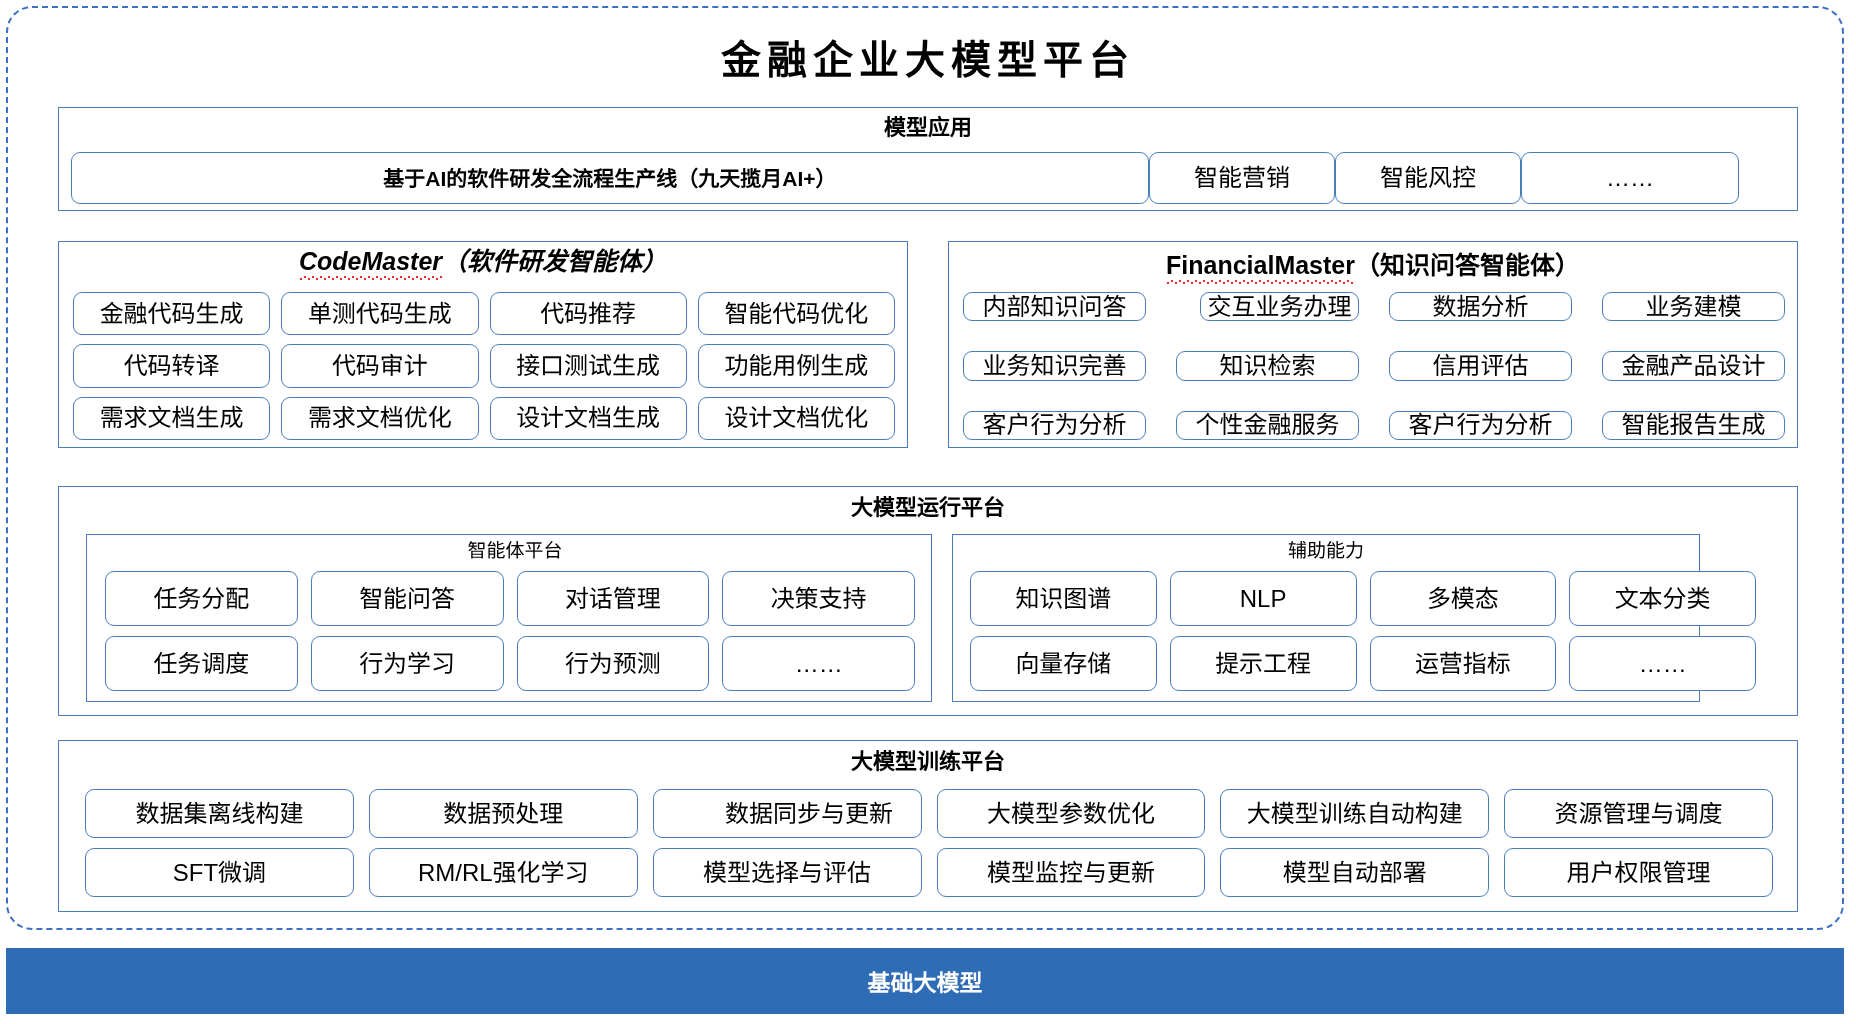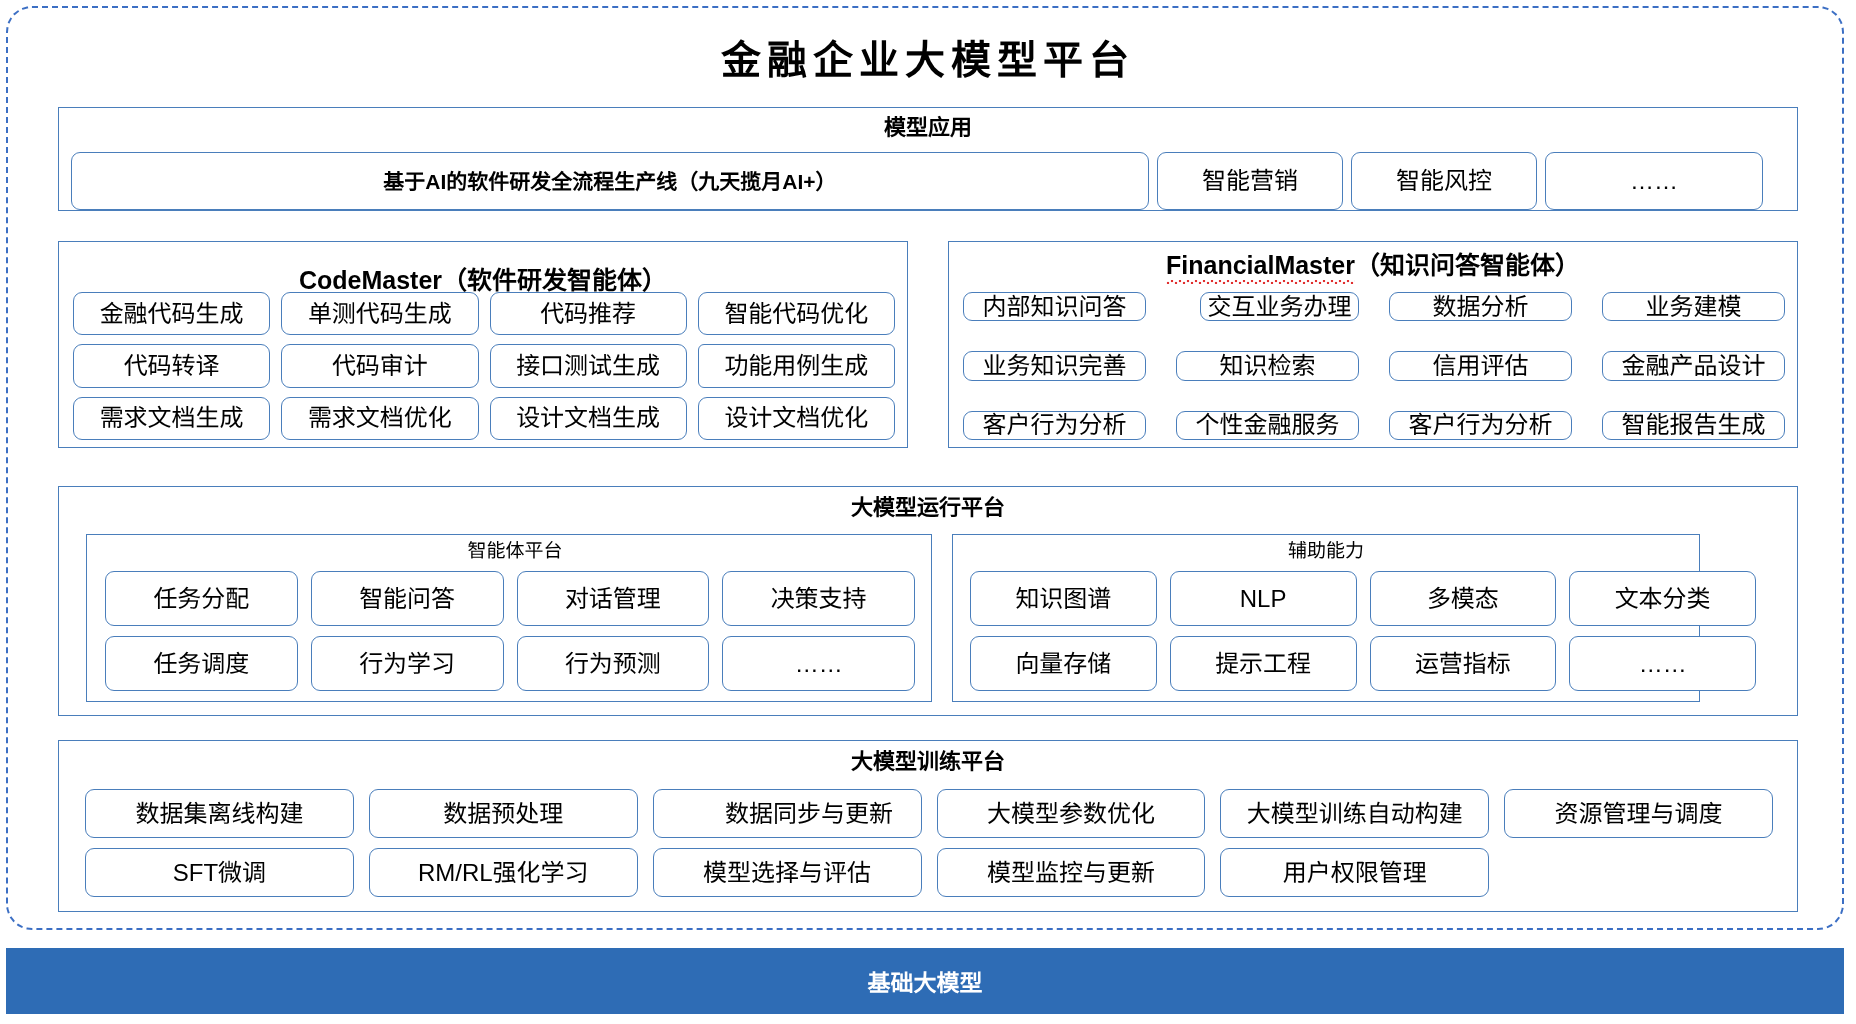--- a/index.html
+++ b/index.html
@@ -140,44 +140,44 @@
 </style>
 </head>
 <body>
 
 <div id="diagram-frame" style="border-color: rgb(60, 111, 196);"></div>
 
 <div id="page-title">金融企业大模型平台</div>
 
 <div class="layer" style="left: 58px; top: 107px; width: 1740px; height: 104px; border-color: rgb(74, 126, 187);">
   <div class="layer-title" style="margin-top:8px;">模型应用</div>
-  <div id="app-row" style="position: absolute; left: 12px; top: 44px; width: 1716px; height: 58px; display: flex; gap: 8px;">
+  <div id="app-row" style="position: absolute; left: 12px; top: 44px; width: 1716px; height: 52px; display: flex; gap: 0;">
       <div class="pill wide-hero" style="flex: 0 0 1078px; height: 100%; border-color: rgb(74, 126, 187);">基于AI的软件研发全流程生产线（九天揽月AI+）</div>
       <div class="pill" style="flex: 0 0 186px; height: 100%; border-color: rgb(74, 126, 187);">智能营销</div>
       <div class="pill" style="flex: 0 0 186px; height: 100%; border-color: rgb(74, 126, 187);">智能风控</div>
       <div class="pill" style="flex: 0 0 218px; height: 100%; border-color: rgb(74, 126, 187);">……</div>
     </div>
 </div>
 
 <div class="layer" style="left: 58px; top: 241px; width: 850px; height: 207px; border-color: rgb(74, 126, 187);">
-  <div class="agent-title" style="margin-top:24px;">
+  <div class="agent-title" style="margin-top:5px;font-style:italic;">
     <span class="spell">CodeMaster</span><span>（软件研发智能体）</span>
   </div>
   <div class="pill-grid" style="left:14px; top:50px; width:822px; height:148px;
               grid-template-columns: repeat(4, 1fr);
               grid-template-rows: repeat(3, 1fr);
               column-gap:11px; row-gap:9px;">
       <div class="pill" style="border-color: rgb(74, 126, 187);">金融代码生成</div>
       <div class="pill" style="border-color: rgb(74, 126, 187);">单测代码生成</div>
       <div class="pill" style="border-color: rgb(74, 126, 187);">代码推荐</div>
       <div class="pill" style="border-color: rgb(74, 126, 187);">智能代码优化</div>
       <div class="pill" style="border-color: rgb(74, 126, 187);">代码转译</div>
       <div class="pill" style="border-color: rgb(74, 126, 187);">代码审计</div>
       <div class="pill" style="border-color: rgb(74, 126, 187);">接口测试生成</div>
-      <div class="pill" style="border-color: rgb(74, 126, 187); border-radius: 6px;">功能用例生成</div>
+      <div class="pill" style="border-color: rgb(74, 126, 187);">功能用例生成</div>
       <div class="pill" style="border-color: rgb(74, 126, 187);">需求文档生成</div>
       <div class="pill" style="border-color: rgb(74, 126, 187);">需求文档优化</div>
       <div class="pill" style="border-color: rgb(74, 126, 187);">设计文档生成</div>
       <div class="pill" style="border-color: rgb(74, 126, 187);">设计文档优化</div>
     </div>
 </div>
 
 <div class="layer" style="left: 948px; top: 241px; width: 850px; height: 207px; border-color: rgb(74, 126, 187);">
   <div class="agent-title" style="margin-top:9px;">
     <span class="spell">FinancialMaster</span><span>（知识问答智能体）</span>
@@ -248,19 +248,20 @@
       <div class="pill" style="border-color: rgb(74, 126, 187);">数据集离线构建</div>
       <div class="pill" style="border-color: rgb(74, 126, 187);">数据预处理</div>
       <div class="pill" style="border-color: rgb(74, 126, 187); padding-left: 44px;">数据同步与更新</div>
       <div class="pill" style="border-color: rgb(74, 126, 187);">大模型参数优化</div>
       <div class="pill" style="border-color: rgb(74, 126, 187);">大模型训练自动构建</div>
       <div class="pill" style="border-color: rgb(74, 126, 187);">资源管理与调度</div>
       <div class="pill" style="border-color: rgb(74, 126, 187);">SFT微调</div>
       <div class="pill" style="border-color: rgb(74, 126, 187);">RM/RL强化学习</div>
       <div class="pill" style="border-color: rgb(74, 126, 187);">模型选择与评估</div>
       <div class="pill" style="border-color: rgb(74, 126, 187);">模型监控与更新</div>
+      <div class="pill" style="border-color: rgb(74, 126, 187);">模型自动部署</div>
       <div class="pill" style="border-color: rgb(74, 126, 187);">用户权限管理</div>
     </div>
 </div>
 
 <div id="foundation-bar" style="background: rgb(46, 108, 181);">
   <span>基础大模型</span>
 </div>
 
 </body></html>

